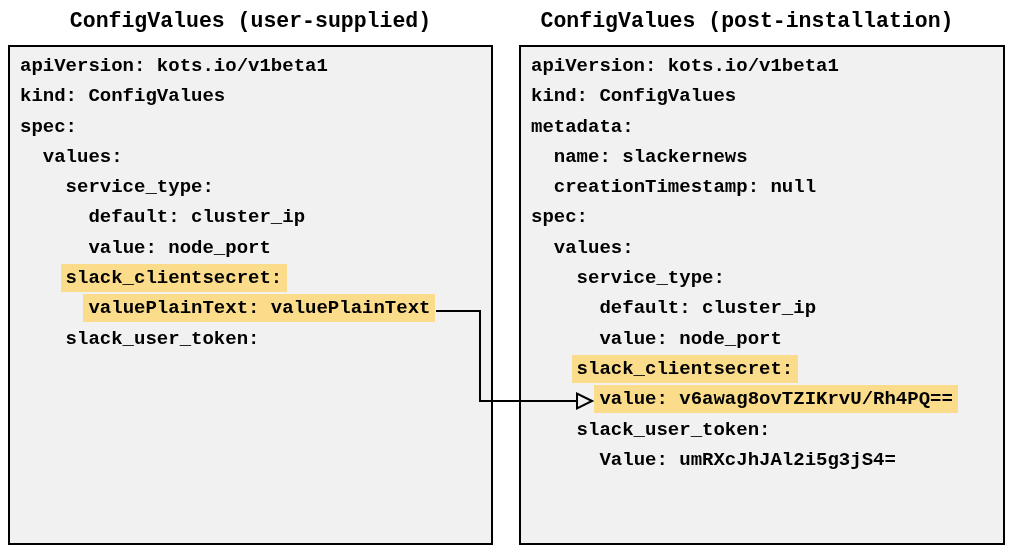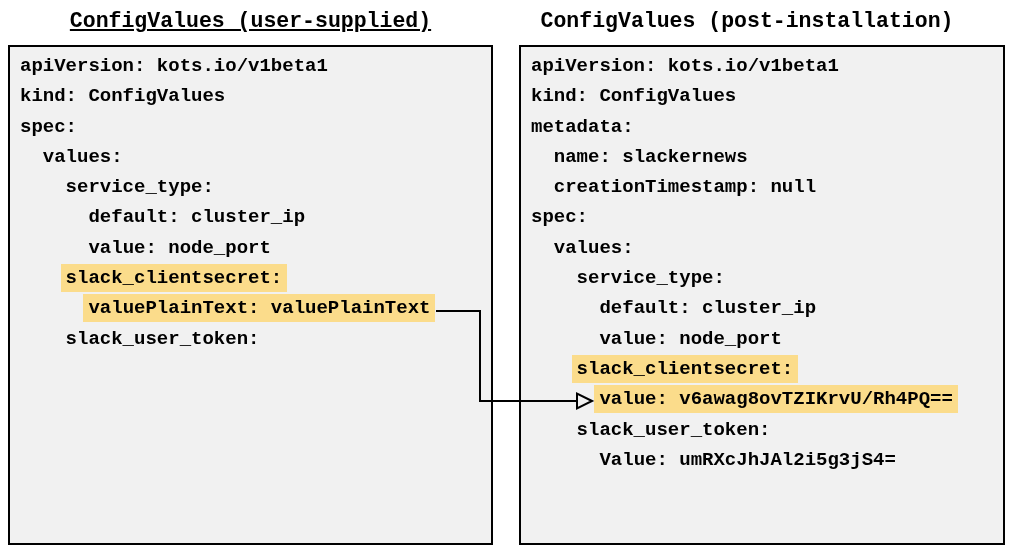--- a/index.html
+++ b/index.html
@@ -27,21 +27,21 @@
   .panel-title {
     position: absolute;
     top: 4px;
     height: 34px;
     line-height: 34px;
     text-align: center;
     font-weight: bold;
     font-size: 21.5px;
     white-space: pre;
   }
-  .panel-title.left  { left: 8px;   width: 485px; text-decoration: underline; }
+  .panel-title.left  { left: 8px;   width: 485px; }
   .panel-title.right { left: 504px; width: 486px; }
 
   .code-box {
     position: absolute;
     top: 45px;
     height: 500px;
     background: var(--panel-bg);
     border: 2px solid var(--panel-border);
     padding: 4px 0 0 10px;
     overflow: hidden;

